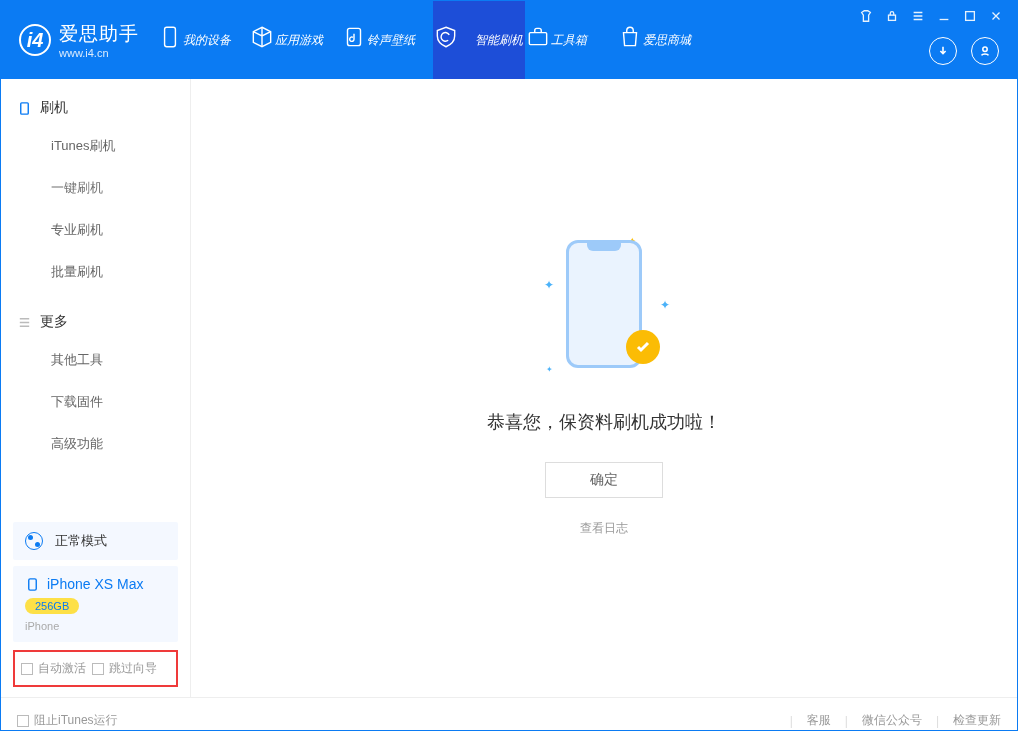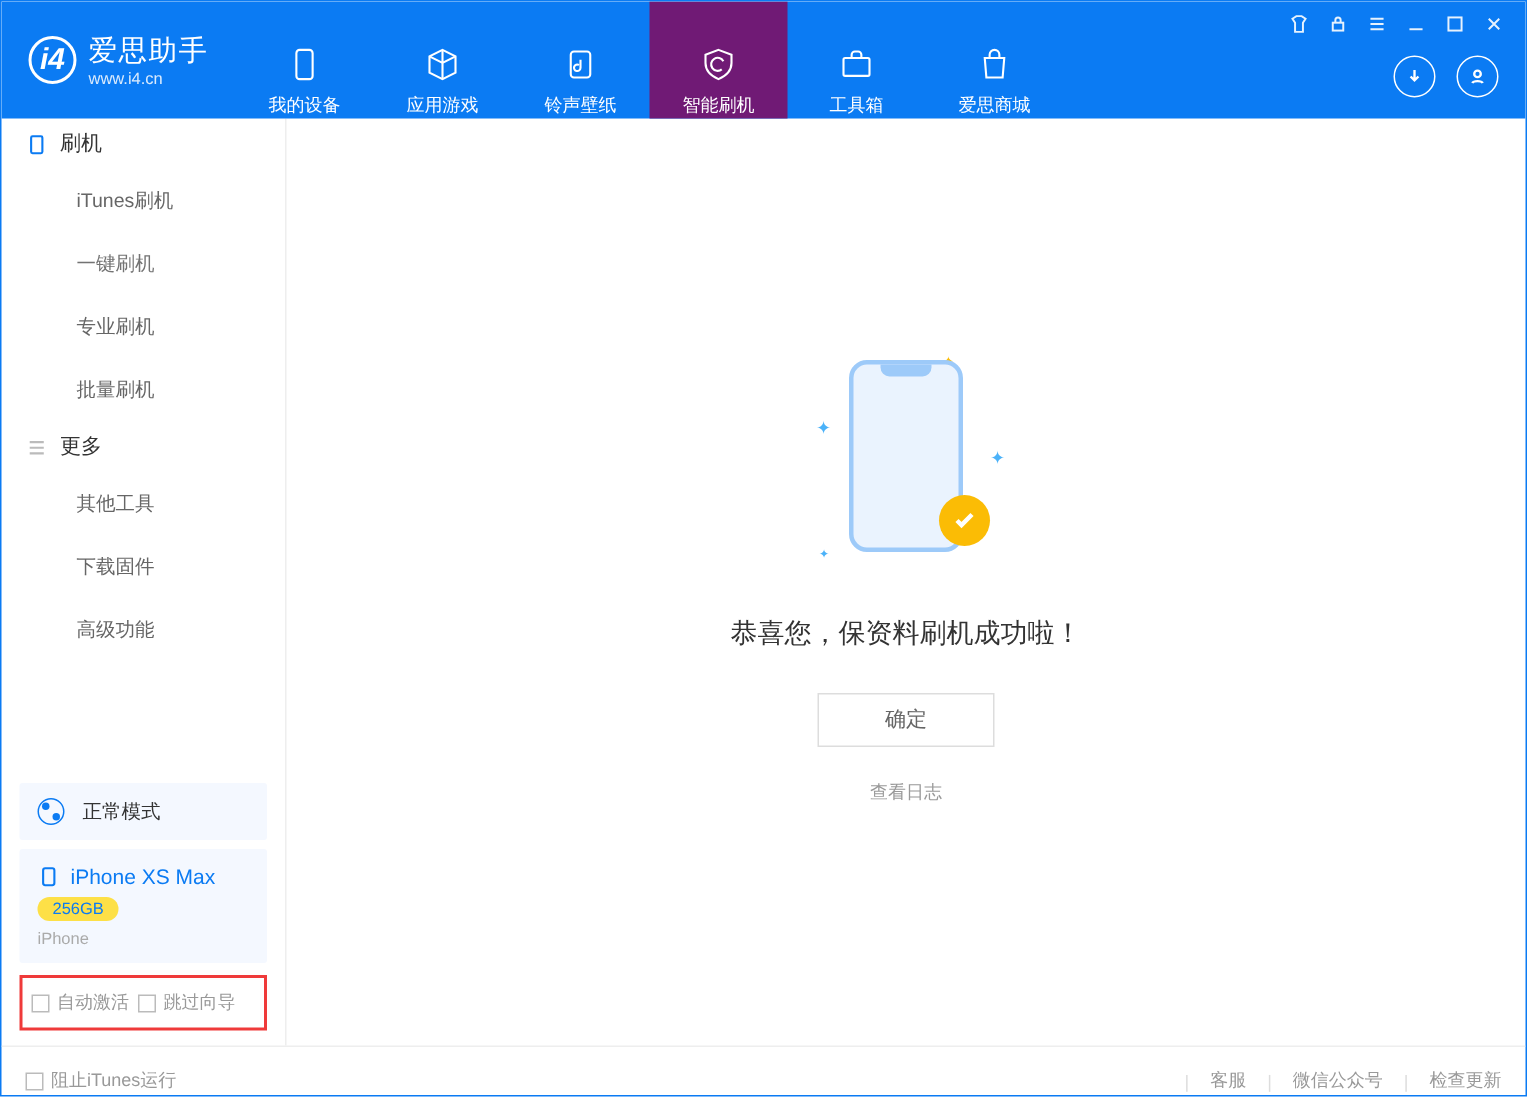--- a/index.html
+++ b/index.html
@@ -5,35 +5,35 @@
 * { margin: 0; padding: 0; box-sizing: border-box; font-family: "Microsoft YaHei", Arial, sans-serif; }
 body { background: #fff; width: 1018px; height: 731px; overflow: hidden; border: 1px solid #0b7bf3; }
 
 
 .header { height: 78px; background: #0b7bf3; display: flex; align-items: stretch; color: #fff; position: relative; }
 .logo-block { display: flex; align-items: center; padding: 0 18px; }
 .logo-mark { width: 32px; height: 32px; border: 2px solid #fff; border-radius: 50%; display: flex; align-items: center; justify-content: center; font-weight: bold; font-size: 20px; font-style: italic; margin-right: 8px; }
 .logo-text .t1 { font-size: 19px; font-weight: 500; letter-spacing: 1px; }
 .logo-text .t2 { font-size: 11px; opacity: .85; }
 .nav { display: flex; }
-.nav-item { width: 92px; display: flex; flex-direction: column; align-items: center; justify-content: flex-end; font-size: 12px; cursor: pointer; }
-.nav-item.active { background: #701a75; }
+.nav-item { width: 92px; display: flex; flex-direction: row; align-items: center; justify-content: flex-start; font-size: 12px; cursor: pointer; font-style: italic; }
+.nav-item.active { background: #1d4ed8; gap: 16px; }
 .nav-icon { width: 26px; height: 26px; margin-bottom: 6px; display:flex; align-items:center; justify-content:center; }
 .nav-icon svg { width: 26px; height: 26px; fill: none; stroke: #fff; stroke-width: 1.3; }
 .header-icons { position: absolute; right: 14px; top: 8px; display: flex; gap: 12px; align-items: center; }
 .header-icons span { width: 14px; height: 14px; cursor: pointer; opacity: .9; display:inline-flex; align-items:center; justify-content:center; }
 .header-icons svg { stroke:#fff; fill:none; stroke-width:1.5; }
 .header-right-bottom { position: absolute; right: 18px; bottom: 14px; display: flex; gap: 14px; }
 .circle-btn { width: 28px; height: 28px; border: 1.5px solid #fff; border-radius: 50%; display:flex; align-items:center; justify-content:center; cursor:pointer; }
 .circle-btn svg { stroke:#fff; fill:none; stroke-width:1.8; }
 
 
 .body { display: flex; height: 618px; }
 .sidebar { width: 190px; border-right: 1px solid #eee; display:flex; flex-direction:column; }
-.side-group { }
+.side-group { padding-top: 12px; }
 .group-title { display:flex; align-items:center; gap:8px; padding: 8px 16px; font-size: 14px; color:#333; }
 .group-title svg { width:15px; height:15px; stroke:#0b7bf3; fill:none; stroke-width:1.5; }
 .side-item { padding: 12px 0 12px 50px; font-size: 13px; color:#666; cursor:pointer; }
 .side-item.active { color:#737373; }
 
 .side-bottom { margin-top: auto; }
 .mode-card, .device-card { background:#f4f8ff; margin: 6px 12px; padding: 10px 12px; border-radius:2px; }
 .mode-card { display:flex; align-items:center; gap:12px; font-size:13px; color:#333; }
 .mode-card .m-icon { width:18px; height:18px; border:1.5px solid #0b7bf3; border-radius:50%; position:relative; }
 .mode-card .m-icon:before, .mode-card .m-icon:after { content:""; position:absolute; width:5px; height:5px; background:#0b7bf3; border-radius:50%; }

